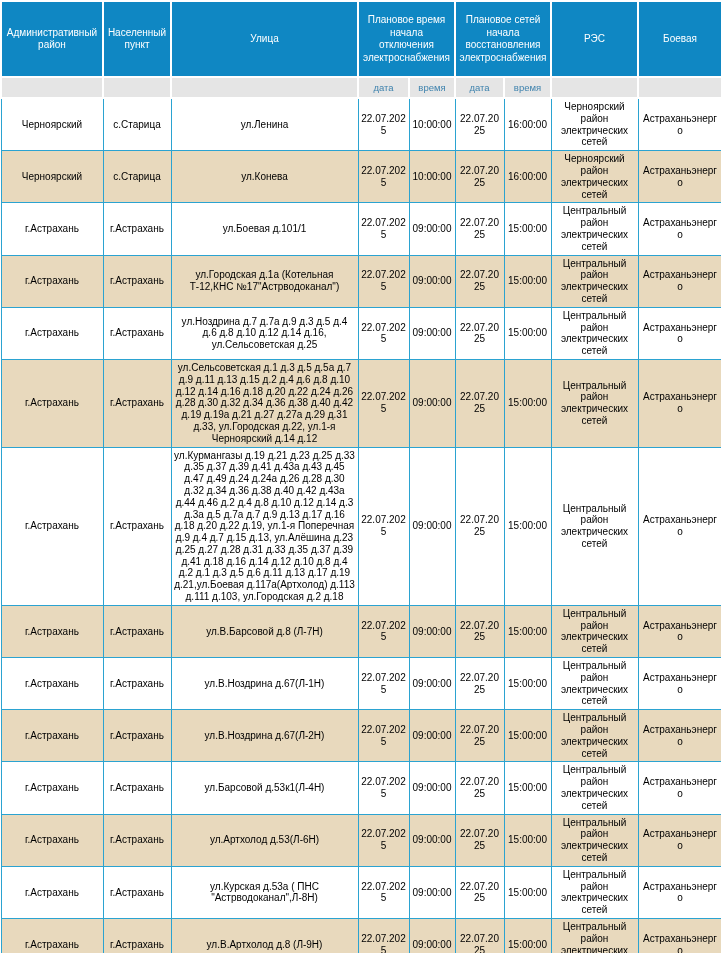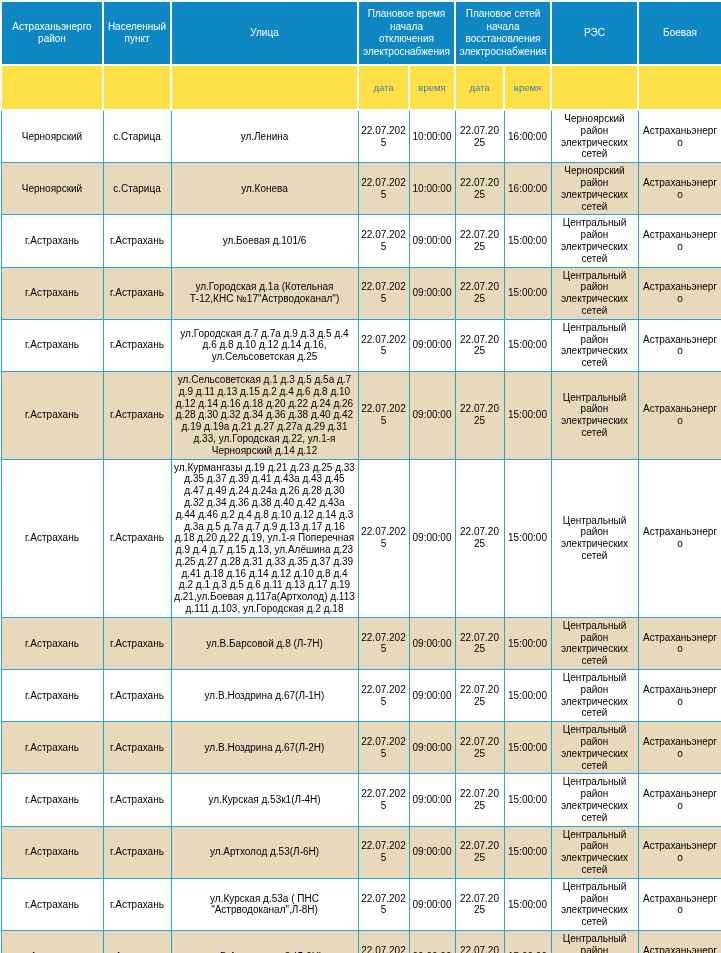--- a/index.html
+++ b/index.html
@@ -21,34 +21,34 @@
   }
   
   th.main {
     background: #0f87c3;
     color: #ffffff;
     font-size: 10px;
     font-weight: normal;
     border: 2px solid #ffffff;
     text-align: center;
     vertical-align: middle;
-    padding: 6px 3px;
+    padding: 12px 3px;
     line-height: 1.25;
   }
   tr.header-row { height: 55px; }
   tr.subheader-row { height: 15px; }
   th.sub {
-    background: #fde047;
+    background: #e5e5e5;
     color: #3e82ad;
     font-size: 9.5px;
     font-weight: normal;
     border: 2px solid #ffffff;
     text-align: center;
     vertical-align: middle;
-    padding: 16px 2px;
+    padding: 4px 2px;
   }
   
   tbody td {
     border: 1px solid #2ba3d1;
     font-size: 10px;
     color: #000000;
     text-align: center;
     vertical-align: middle;
     padding: 2px 2px;
     line-height: 1.18;
@@ -69,21 +69,21 @@
       <col style="width:187px">
       <col style="width:51px">
       <col style="width:46px">
       <col style="width:49px">
       <col style="width:47px">
       <col style="width:87px">
       <col style="width:84px">
     </colgroup>
     <thead>
       <tr class="header-row">
-        <th class="main">Астраханьэнерго район</th>
+        <th class="main">Административный район</th>
         <th class="main">Населенный пункт</th>
         <th class="main">Улица</th>
         <th class="main" colspan="2">Плановое время начала отключения электроснабжения</th>
         <th class="main" colspan="2">Плановое сетей начала восстановления электроснабжения</th>
         <th class="main">РЭС</th>
         <th class="main">Боевая</th>
       </tr>
       <tr class="subheader-row">
         <th class="sub"></th>
         <th class="sub"></th>
@@ -115,21 +115,21 @@
           <td>22.07.2025</td>
           <td>10:00:00</td>
           <td>22.07.2025</td>
           <td>16:00:00</td>
           <td>Черноярский район электрических сетей</td>
           <td>Астраханьэнерго</td>
         </tr>
         <tr>
           <td>г.Астрахань</td>
           <td>г.Астрахань</td>
-          <td>ул.Боевая д.101/6</td>
+          <td>ул.Боевая д.101/1</td>
           <td>22.07.2025</td>
           <td>09:00:00</td>
           <td>22.07.2025</td>
           <td>15:00:00</td>
           <td>Центральный район электрических сетей</td>
           <td>Астраханьэнерго</td>
         </tr>
         <tr>
           <td>г.Астрахань</td>
           <td>г.Астрахань</td>
@@ -137,21 +137,21 @@
           <td>22.07.2025</td>
           <td>09:00:00</td>
           <td>22.07.2025</td>
           <td>15:00:00</td>
           <td>Центральный район электрических сетей</td>
           <td>Астраханьэнерго</td>
         </tr>
         <tr>
           <td>г.Астрахань</td>
           <td>г.Астрахань</td>
-          <td>ул.Городская д.7 д.7а д.9 д.3 д.5 д.4 д.6 д.8 д.10 д.12 д.14 д.16, ул.Сельсоветская д.25</td>
+          <td>ул.Ноздрина д.7 д.7а д.9 д.3 д.5 д.4 д.6 д.8 д.10 д.12 д.14 д.16, ул.Сельсоветская д.25</td>
           <td>22.07.2025</td>
           <td>09:00:00</td>
           <td>22.07.2025</td>
           <td>15:00:00</td>
           <td>Центральный район электрических сетей</td>
           <td>Астраханьэнерго</td>
         </tr>
         <tr>
           <td>г.Астрахань</td>
           <td>г.Астрахань</td>
@@ -203,21 +203,21 @@
           <td>22.07.2025</td>
           <td>09:00:00</td>
           <td>22.07.2025</td>
           <td>15:00:00</td>
           <td>Центральный район электрических сетей</td>
           <td>Астраханьэнерго</td>
         </tr>
         <tr>
           <td>г.Астрахань</td>
           <td>г.Астрахань</td>
-          <td>ул.Курская д.53к1(Л-4Н)</td>
+          <td>ул.Барсовой д.53к1(Л-4Н)</td>
           <td>22.07.2025</td>
           <td>09:00:00</td>
           <td>22.07.2025</td>
           <td>15:00:00</td>
           <td>Центральный район электрических сетей</td>
           <td>Астраханьэнерго</td>
         </tr>
         <tr>
           <td>г.Астрахань</td>
           <td>г.Астрахань</td>

